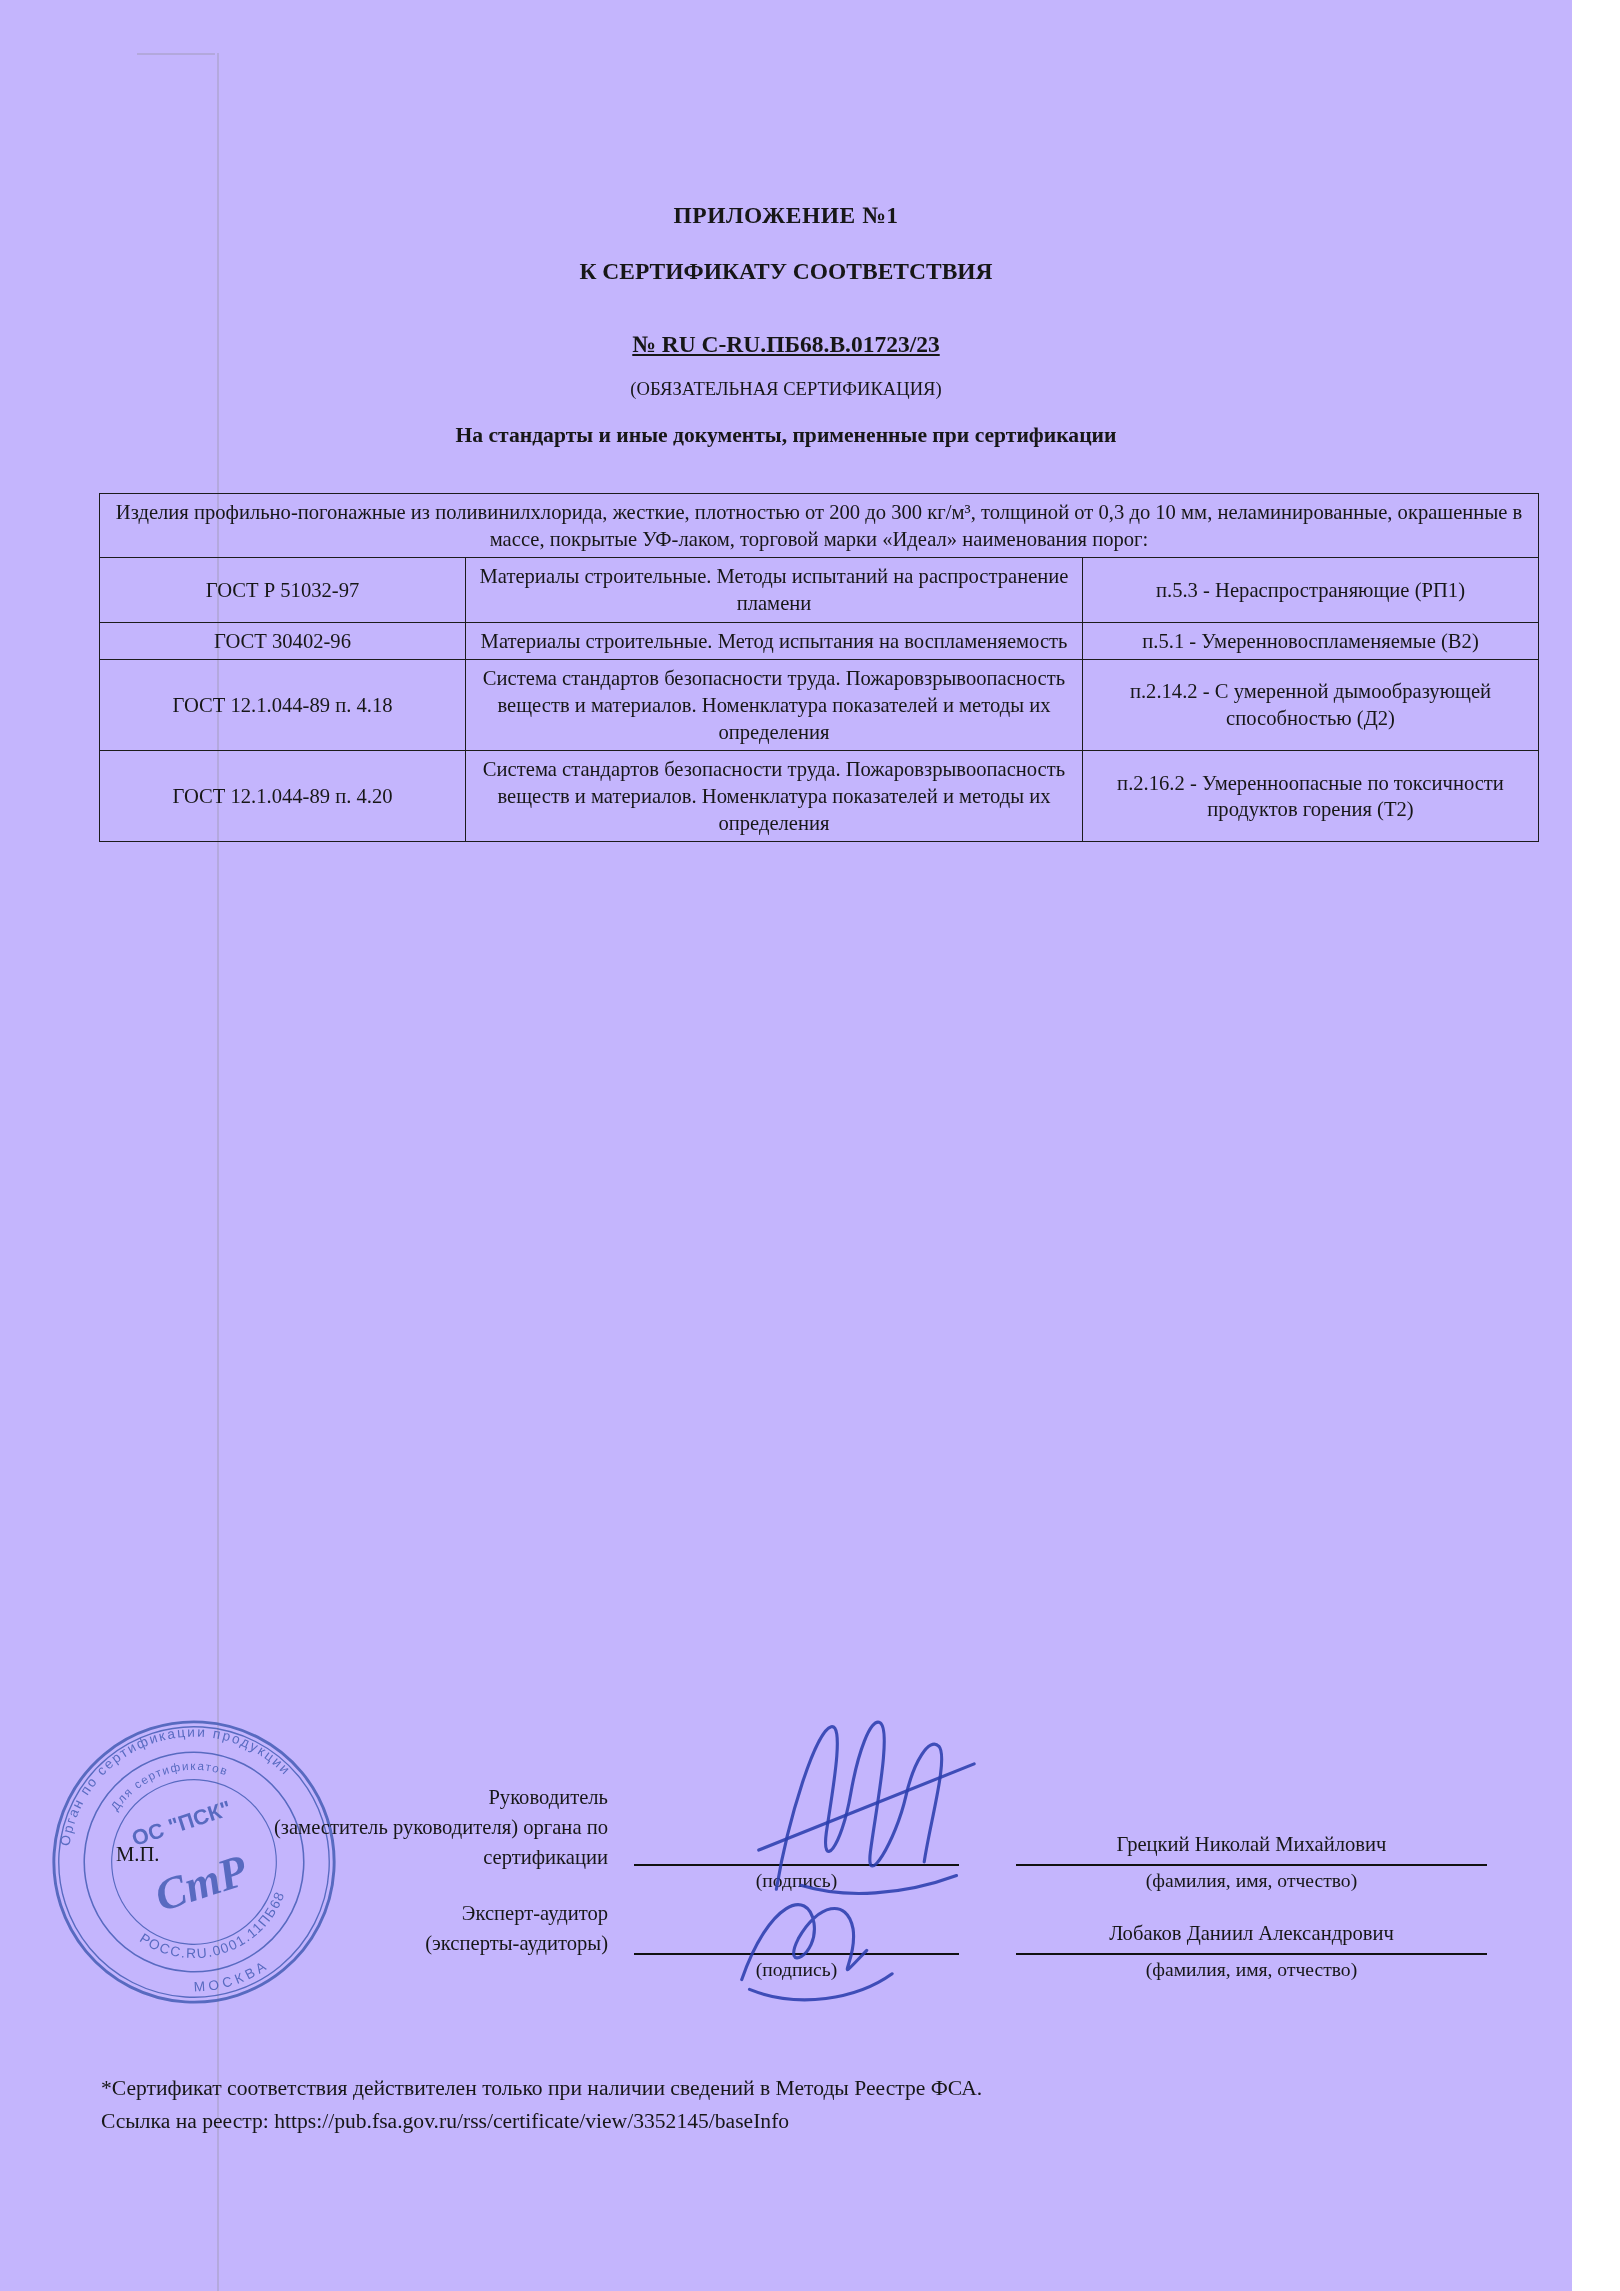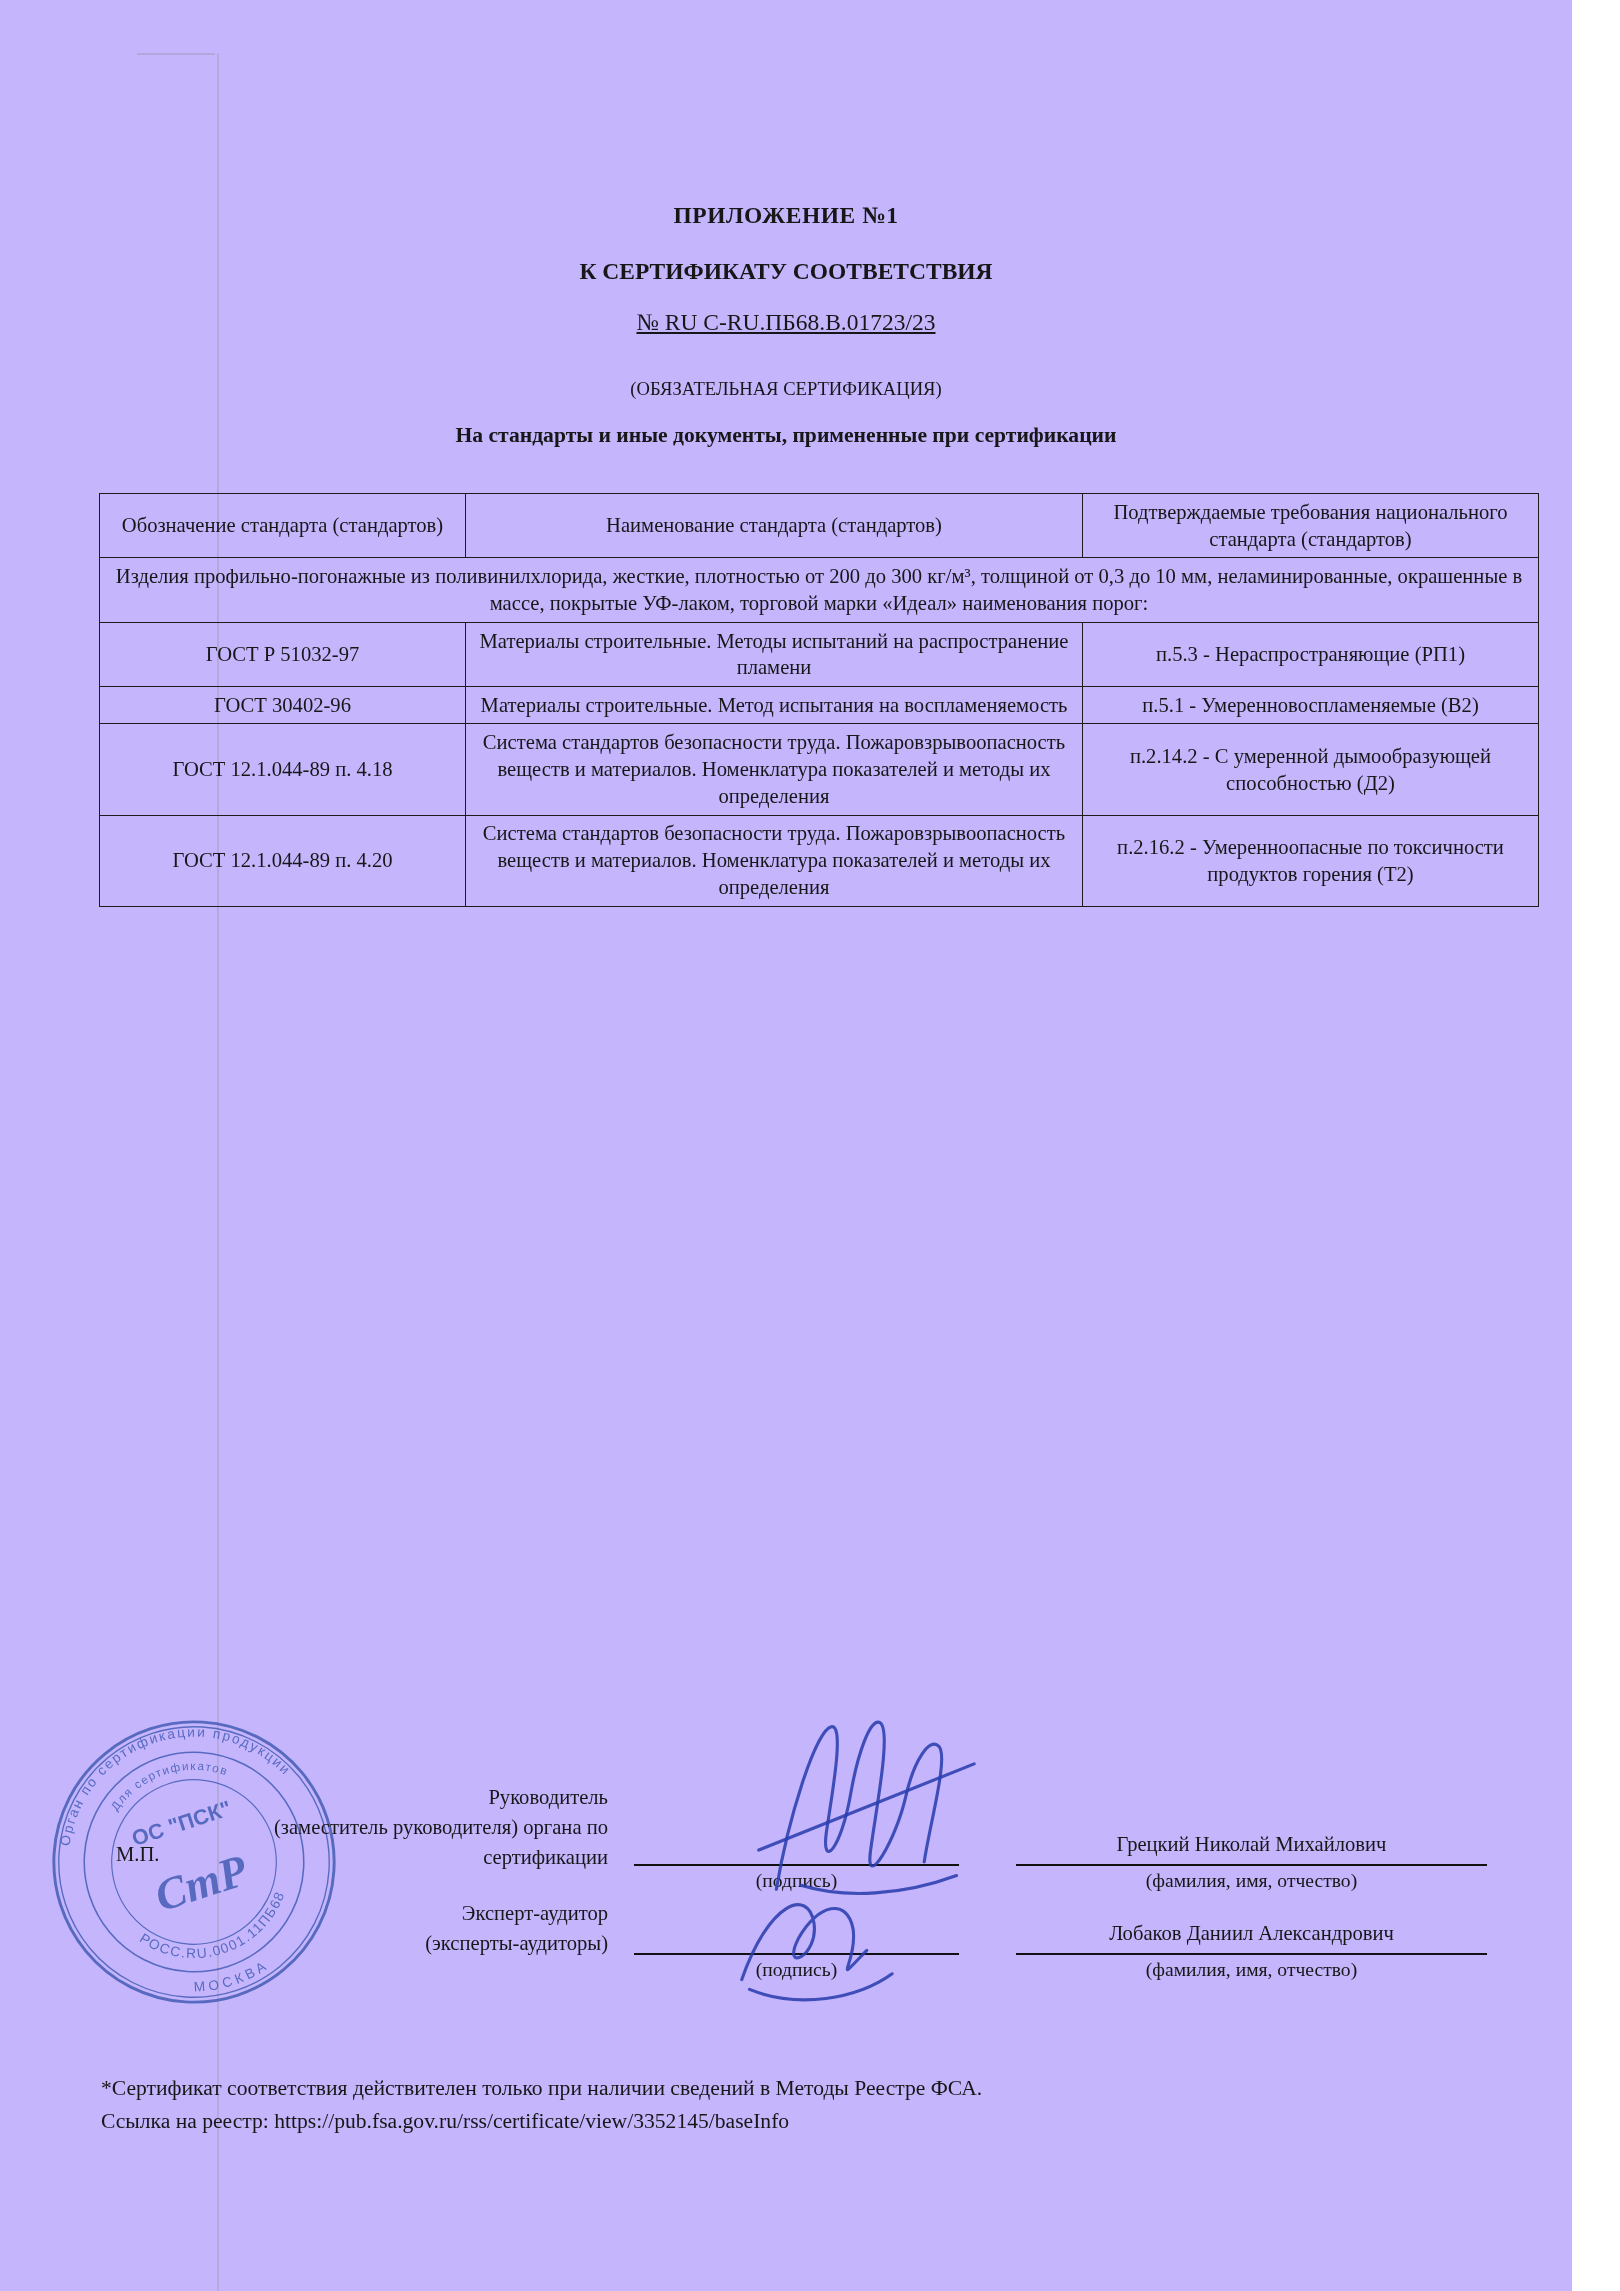--- a/index.html
+++ b/index.html
@@ -19,21 +19,21 @@
     background: rgba(140,140,145,0.28);
   }
   .scan-hmark {
     position: absolute;
     left: 137px; top: 53px; width: 78px; height: 2px;
     background: rgba(140,140,145,0.30);
   }
   .hline { position: absolute; text-align: center; left: 0; right: 0; }
   .t1 { top: 202px; font-size: 23.5px; font-weight: bold; letter-spacing: 0.5px; }
   .t2 { top: 258px; font-size: 23.5px; font-weight: bold; }
-  .t3 { top: 309px; font-size: 23.5px; font-weight: normal; }
+  .t3 { top: 331px; font-size: 23.5px; font-weight: bold; }
   .t3 span { text-decoration: underline; }
   .t4 { top: 378px; font-size: 18.6px; }
   .t5 { top: 423px; font-size: 21.6px; font-weight: bold; }
 
   table.std {
     position: absolute;
     left: 99px; top: 493px;
     width: 1439px;
     border-collapse: collapse;
     table-layout: fixed;
@@ -83,25 +83,20 @@
   <div class="hline t4">(ОБЯЗАТЕЛЬНАЯ СЕРТИФИКАЦИЯ)</div>
   <div class="hline t5">На стандарты и иные документы, примененные при сертификации</div>
 
   <table class="std">
     <colgroup>
       <col style="width:366px">
       <col style="width:617px">
       <col style="width:456px">
     </colgroup>
     <tbody>
-      <tr>
-        <td>Обозначение стандарта (стандартов)</td>
-        <td>Наименование стандарта (стандартов)</td>
-        <td>Подтверждаемые требования национального стандарта (стандартов)</td>
-      </tr>
       <tr>
         <td class="prod" colspan="3">Изделия профильно-погонажные из поливинилхлорида, жесткие, плотностью от 200 до 300 кг/м³, толщиной от 0,3 до 10 мм, неламинированные, окрашенные в массе, покрытые УФ-лаком, торговой марки «Идеал» наименования порог:</td>
       </tr>
       <tr>
         <td>ГОСТ Р 51032-97</td>
         <td>Материалы строительные. Методы испытаний на распространение пламени</td>
         <td>п.5.3 - Нераспространяющие (РП1)</td>
       </tr>
       <tr>
         <td>ГОСТ 30402-96</td>

